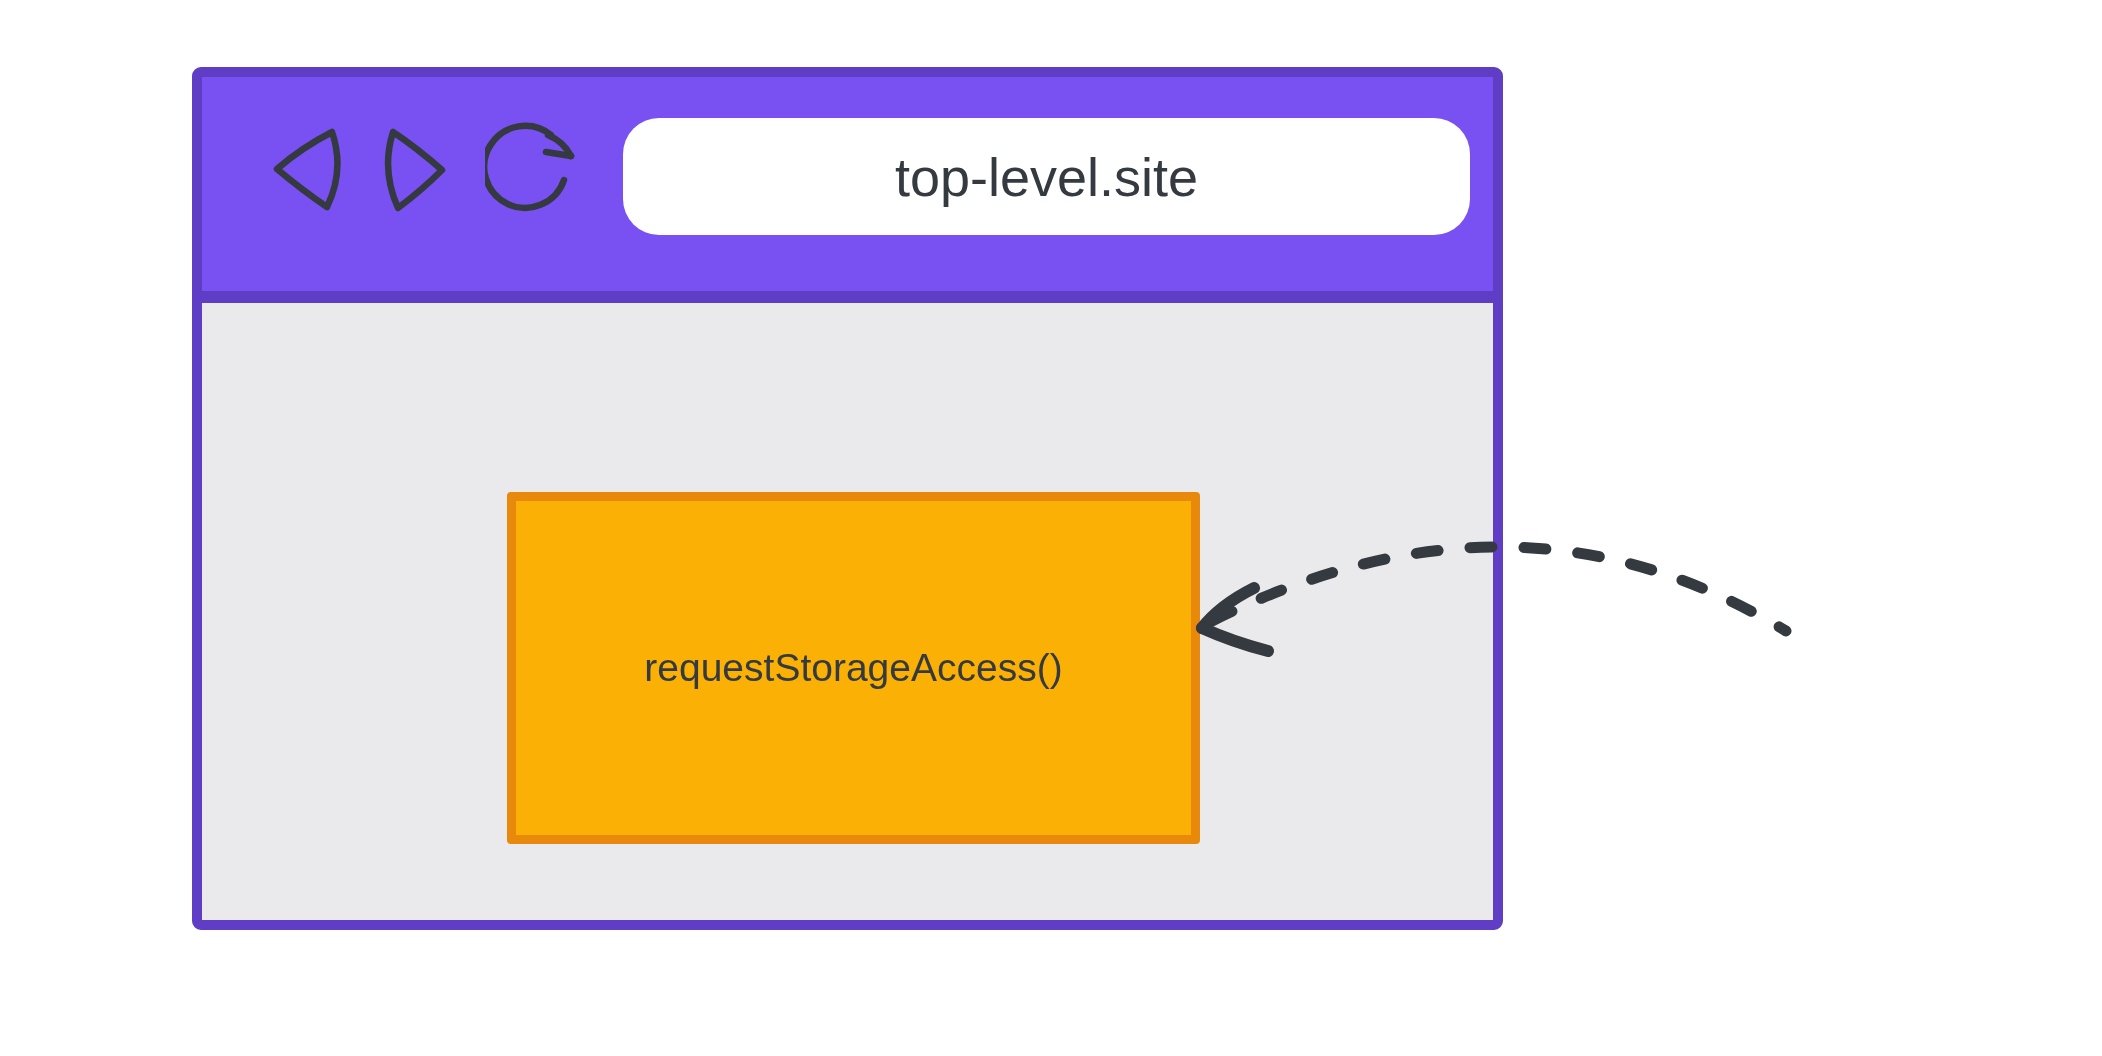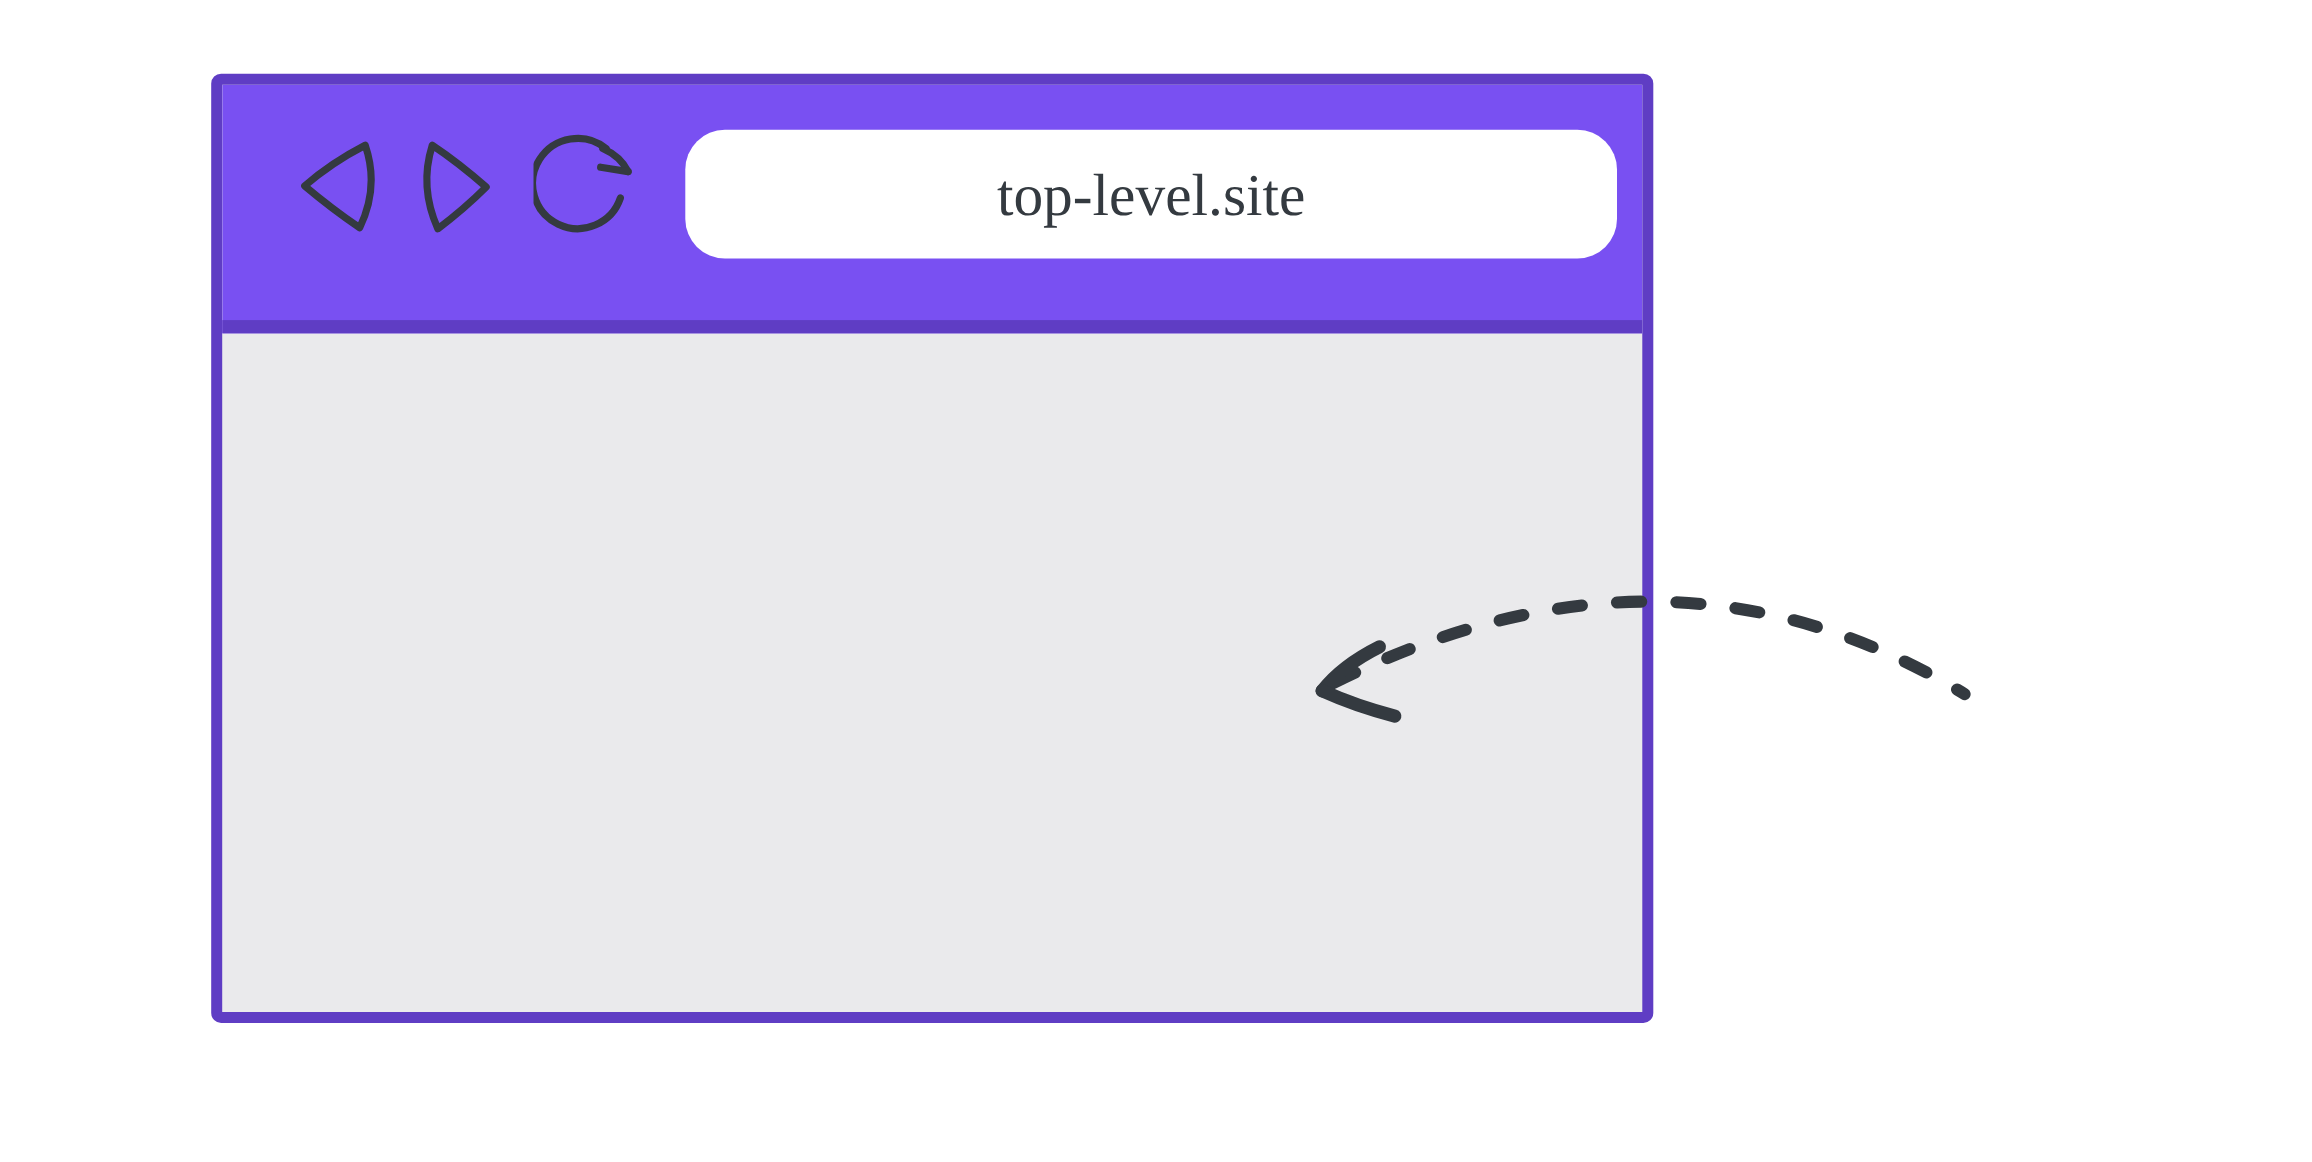--- a/index.html
+++ b/index.html
@@ -12,21 +12,21 @@
     --ink: #343A40;
     --address-bar-bg: #ffffff;
   }
   * { box-sizing: border-box; }
   html, body { margin: 0; padding: 0; background: var(--canvas-bg); }
   .canvas {
     position: relative;
     width: 2102px;
     height: 1056px;
     background: var(--canvas-bg);
-    font-family: Liberation Serif, serif;
+    font-family: Liberation Sans, sans-serif;
     overflow: hidden;
   }
 
   
   .browser-window {
     position: absolute;
     left: 192px; top: 67px;
     width: 1311px; height: 863px;
     border: 10px solid var(--window-border);
     border-radius: 9px;
@@ -142,20 +142,25 @@
         <path d="M 79 59 A 41 41 0 1 1 66 14"></path>
         <path d="M 63 14 Q 79 21 86 35"></path>
         <path d="M 61 31 L 86 35"></path>
       </svg>
 
       <div class="address-bar">
         <span class="address-text">top-level.site</span>
       </div>
     </div>
 
+    <div class="viewport">
+      <div class="embedded-frame">
+        <span class="api-text">requestStorageAccess()</span>
+      </div>
+    </div>
 
   </div>
 
   <svg class="arrow-overlay" viewBox="0 0 2102 1056" aria-hidden="true">
     <path class="arrow-dash" d="M 1212 621 Q 1518 468 1786 631"></path>
     <path class="arrow-head" d="M 1254 588 Q 1220 605 1202 628"></path>
     <path class="arrow-head" d="M 1202 628 Q 1233 642 1268 651"></path>
   </svg>
 
 

